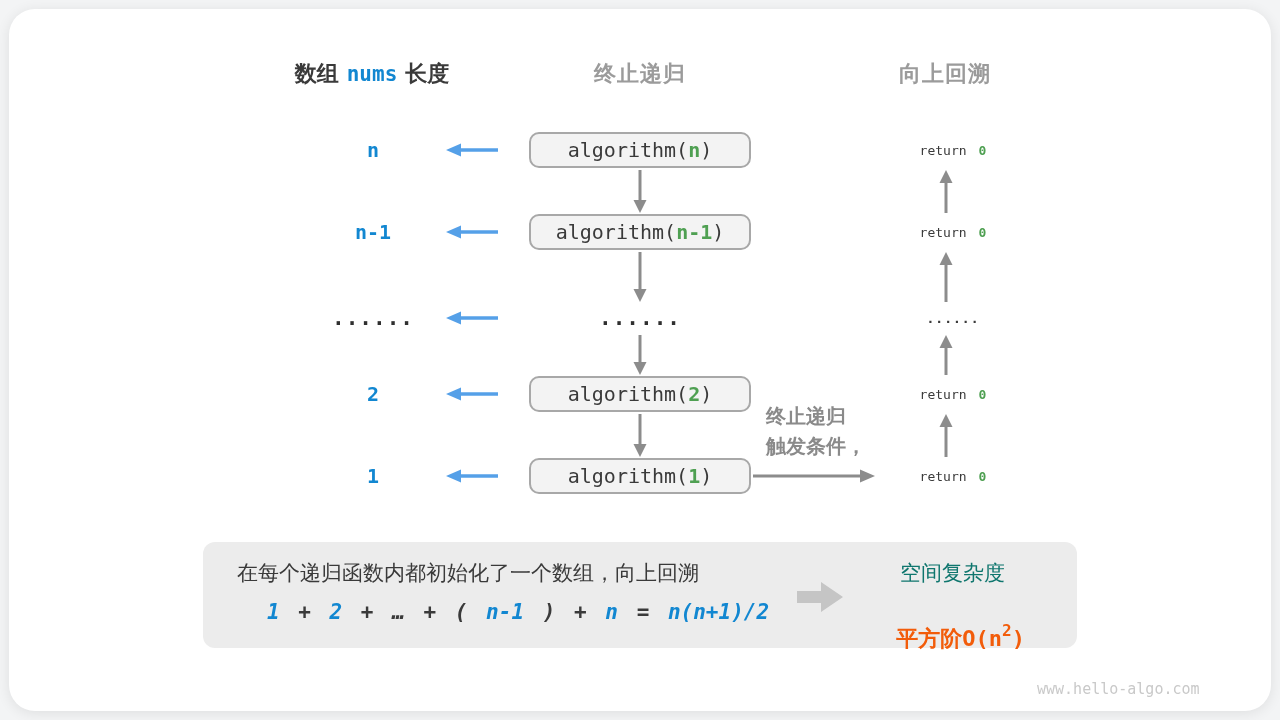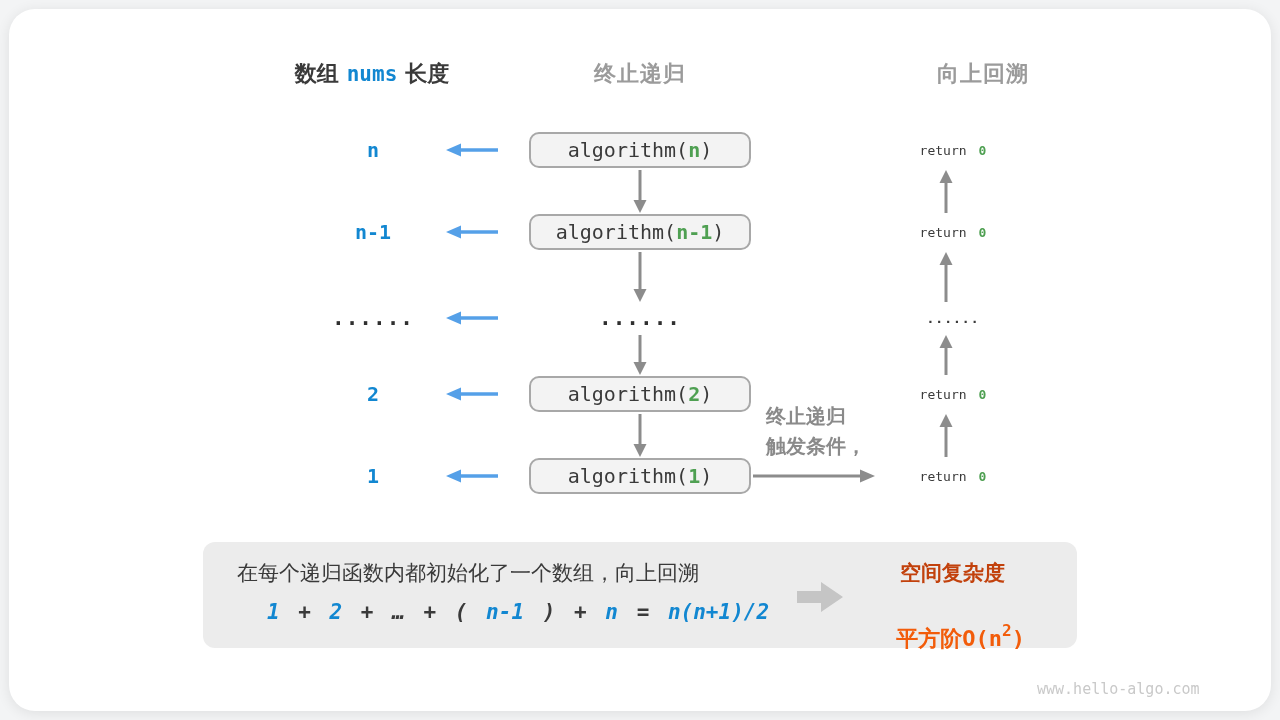--- a/index.html
+++ b/index.html
@@ -44,38 +44,38 @@
   .blue-line{stroke:var(--light-blue);stroke-width:3.4;}
   .blue-head{fill:var(--light-blue);}
   .note{left:766px;width:132px;top:401px;font-size:20px;font-weight:700;color:var(--gray-note);line-height:30px;}
   .panel{left:203px;top:542px;width:874px;height:106px;background:var(--panel-bg);border-radius:12px;}
   .desc{left:228px;top:559px;width:480px;font-size:21px;color:var(--dark);text-align:center;}
   .formula{left:243px;top:600px;width:550px;text-align:center;font-size:21px;font-weight:700;white-space:pre;font-style:italic;}
   .formula .tok-blue{color:var(--blue);margin:0 3px;}
   .formula .tok-dark{color:var(--dark);margin:0 3px;}
   .chunky-arrow-wrap{left:797px;top:581px;width:46px;height:32px;}
   .chunky{fill:var(--chunky);}
-  .result-title{left:860px;top:559px;width:185px;text-align:center;font-size:21px;font-weight:700;color:#c2410c;}
+  .result-title{left:860px;top:559px;width:185px;text-align:center;font-size:21px;font-weight:400;color:#0f766e;}
   .result-value{left:852px;top:597px;width:205px;text-align:center;color:var(--orange);font-weight:700;font-size:22px;white-space:pre;}
   .result-value .big-o{font-size:22px;font-weight:700;margin-left:0;}
   .result-value sup{font-size:16px;position:relative;top:-2px;}
   .watermark{left:1037px;top:680px;width:183px;text-align:left;font-size:15px;color:var(--watermark);}
 </style>
 </head>
 <body>
 
 <div class="abs card"></div>
 
 <div class="abs center hdr hdr-left" style="left:272px;width:200px;">
   <span>数组</span>
   <span class="code mono">nums</span>
   <span>长度</span>
 </div>
 <div class="abs center hdr hdr-dim" style="left:570px;width:140px;">终止递归</div>
-<div class="abs center hdr hdr-dim" style="left:913px;width:140px;">向上回溯</div>
+<div class="abs center hdr hdr-dim" style="left:875px;width:140px;">向上回溯</div>
 
 <div class="abs center len-label mono" style="top:135px;">n</div>
 <div class="abs center len-label mono" style="top:217px;">n-1</div>
 <div class="abs center len-label mono dots" style="top:303px;">......</div>
 <div class="abs center len-label mono" style="top:379px;">2</div>
 <div class="abs center len-label mono" style="top:461px;">1</div>
 
 <svg class="abs blue-arrow" style="top:142px">
     <line class="blue-line" x1="14" y1="8" x2="52" y2="8"></line>
     <polygon class="blue-head" points="0,8 15,1.5 15,14.5"></polygon>

